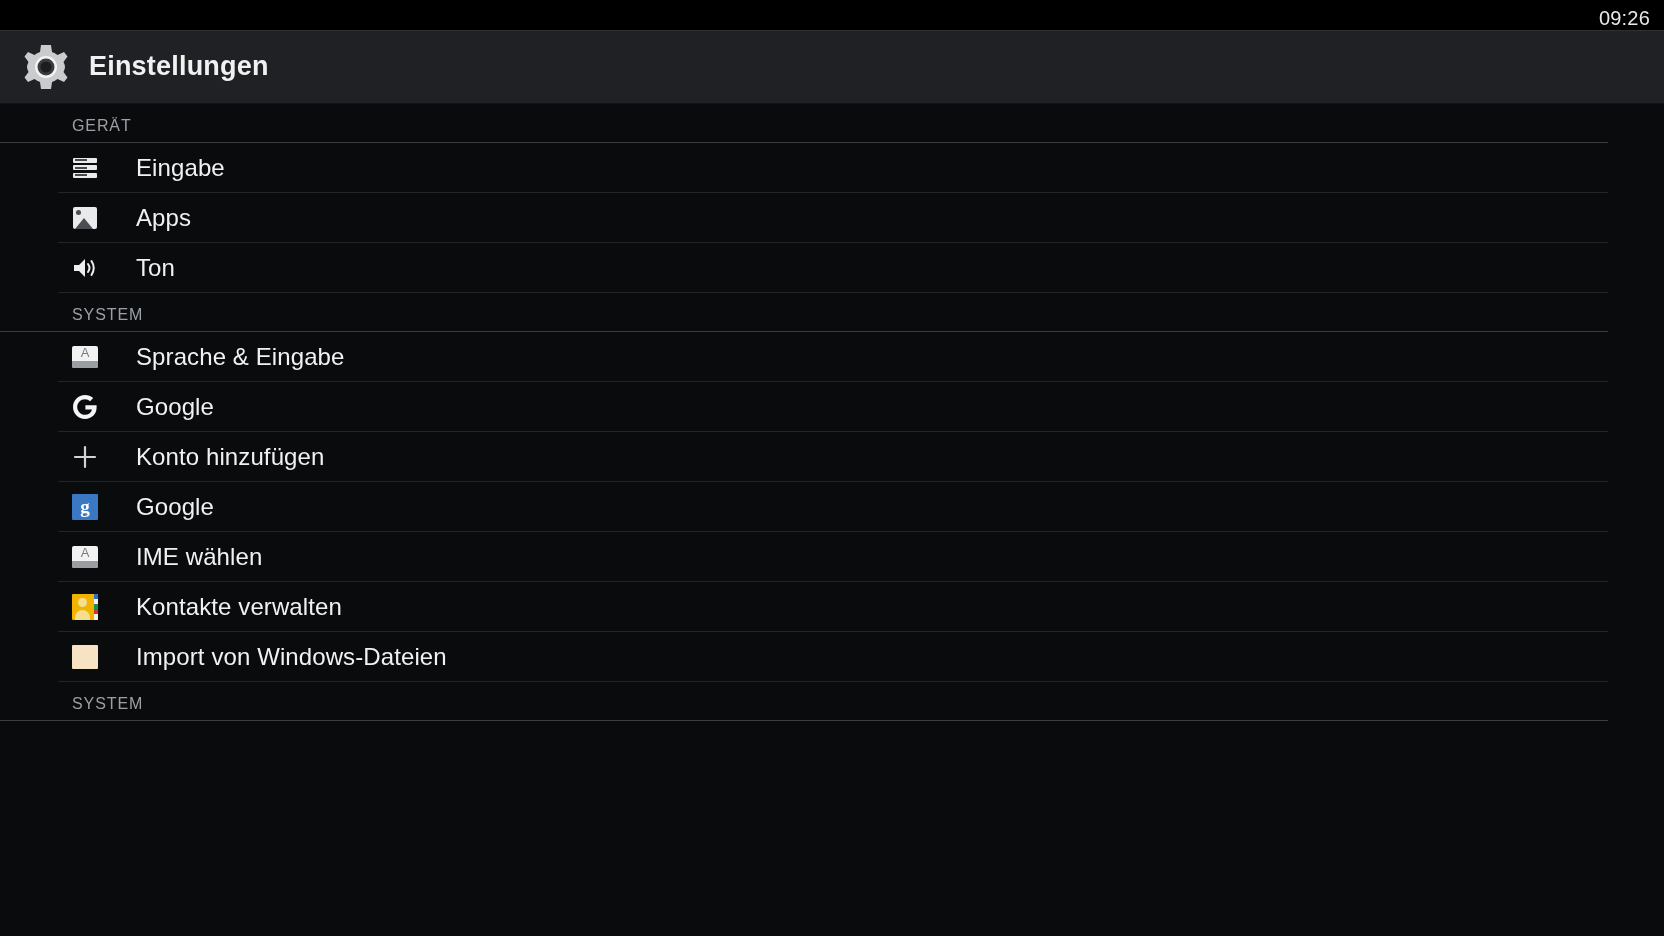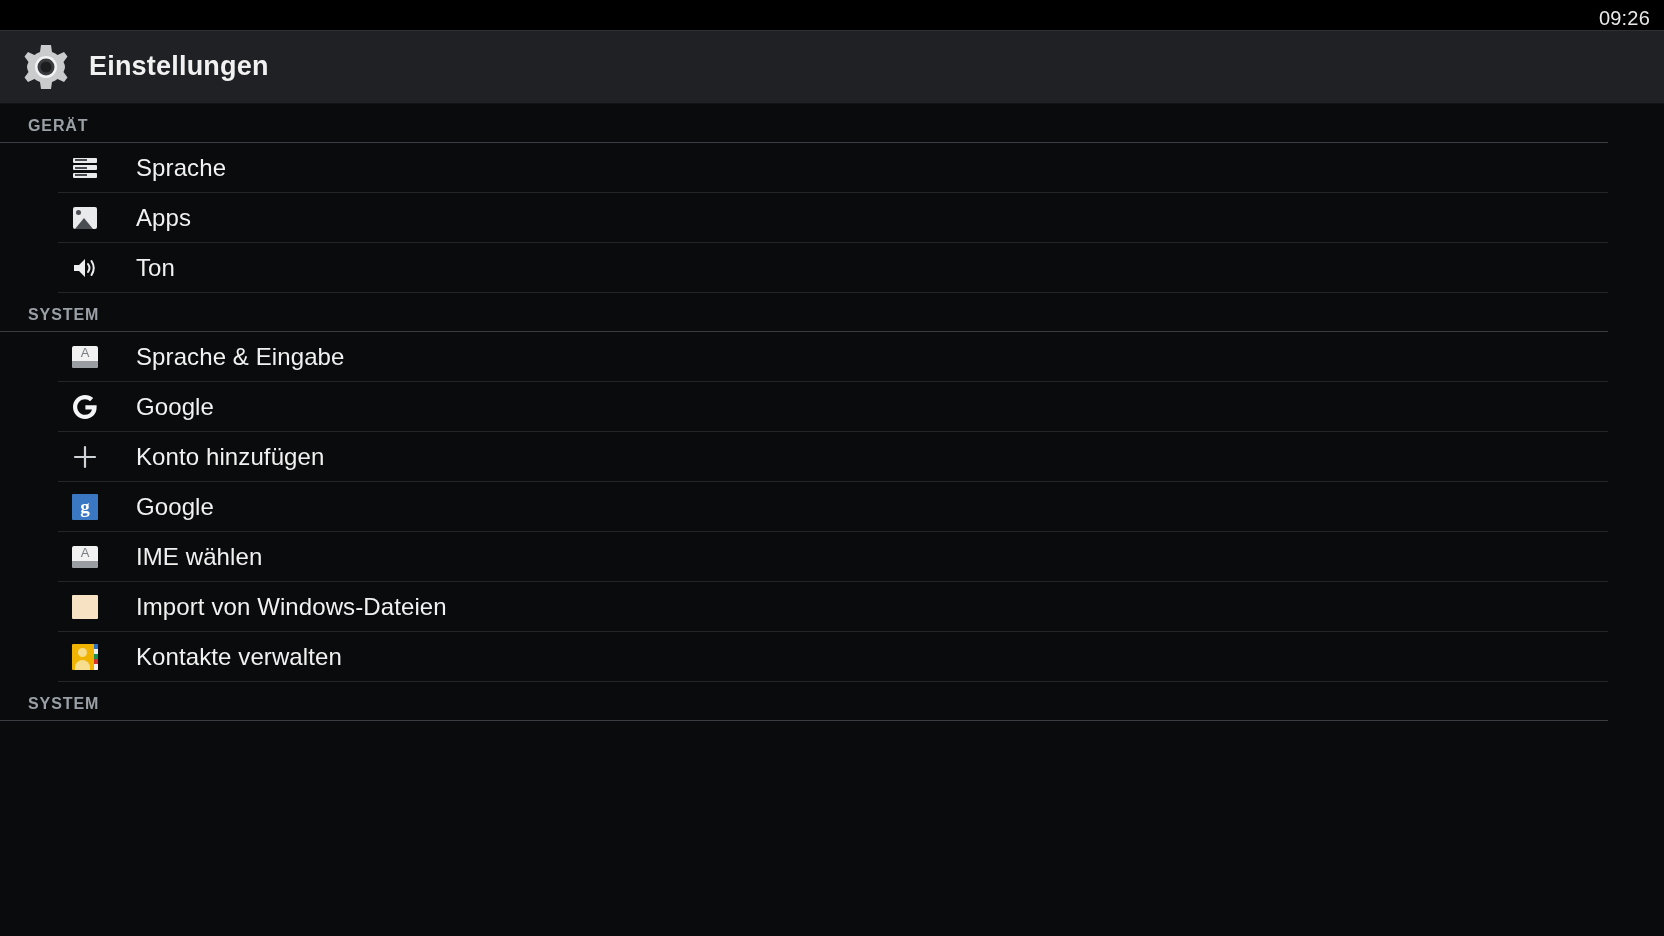--- a/index.html
+++ b/index.html
@@ -59,23 +59,23 @@
   
   .settings-list {
     background: #0a0b0d;
     height: 832px;
     overflow: hidden;
     padding-left: 0;
   }
   .section-header {
     color: #9aa0a6;
     font-size: 16px;
-    font-weight: bold;
+    font-weight: normal;
     letter-spacing: 0.9px;
-    padding: 13px 0 7px 28px;
+    padding: 13px 0 7px 72px;
     border-bottom: 1px solid #3a3d41;
     margin-right: 56px;
   }
   .list-row {
     height: 50px;
     display: flex;
     align-items: center;
     border-bottom: 1px solid #232529;
     margin-left: 58px;
     margin-right: 56px;
@@ -238,21 +238,21 @@
   <div class="section-header">GERÄT</div>
 
   <div class="list-row">
     <span class="row-icon">
       <span class="ico-storage">
           <span></span>
           <span></span>
           <span></span>
         </span>
     </span>
-    <span class="row-label">Sprache</span>
+    <span class="row-label">Eingabe</span>
   </div>
 
   <div class="list-row">
     <span class="row-icon">
       <span class="ico-apps"></span>
     </span>
     <span class="row-label">Apps</span>
   </div>
 
   <div class="list-row">
@@ -308,41 +308,41 @@
 
 
   <div class="list-row">
     <span class="row-icon">
       <span class="ico-kb">
         <span class="kb-a">A</span>
         <span class="kb-bar"></span>
       </span>
     </span>
     <span class="row-label">IME wählen</span>
-  </div>
-
-  <div class="list-row">
-    <span class="row-icon">
-      <span class="ico-folder"></span>
-    </span>
-    <span class="row-label">Import von Windows-Dateien</span>
   </div>
 
   <div class="list-row">
     <span class="row-icon">
       <span class="ico-contacts">
         <span class="person-head"></span>
         <span class="person-body"></span>
         <span class="tabs">
           <span style="background:#2f6fc0"></span>
           <span style="background:#f2f2f2"></span>
           <span style="background:#1d8f4e"></span>
           <span style="background:#d1342f"></span>
           <span style="background:#f2f2f2"></span>
         </span>
       </span>
     </span>
     <span class="row-label">Kontakte verwalten</span>
   </div>
 
+  <div class="list-row">
+    <span class="row-icon">
+      <span class="ico-folder"></span>
+    </span>
+    <span class="row-label">Import von Windows-Dateien</span>
+  </div>
+
   <div class="section-header">SYSTEM</div>
 
 </div>
 
 </body></html>

